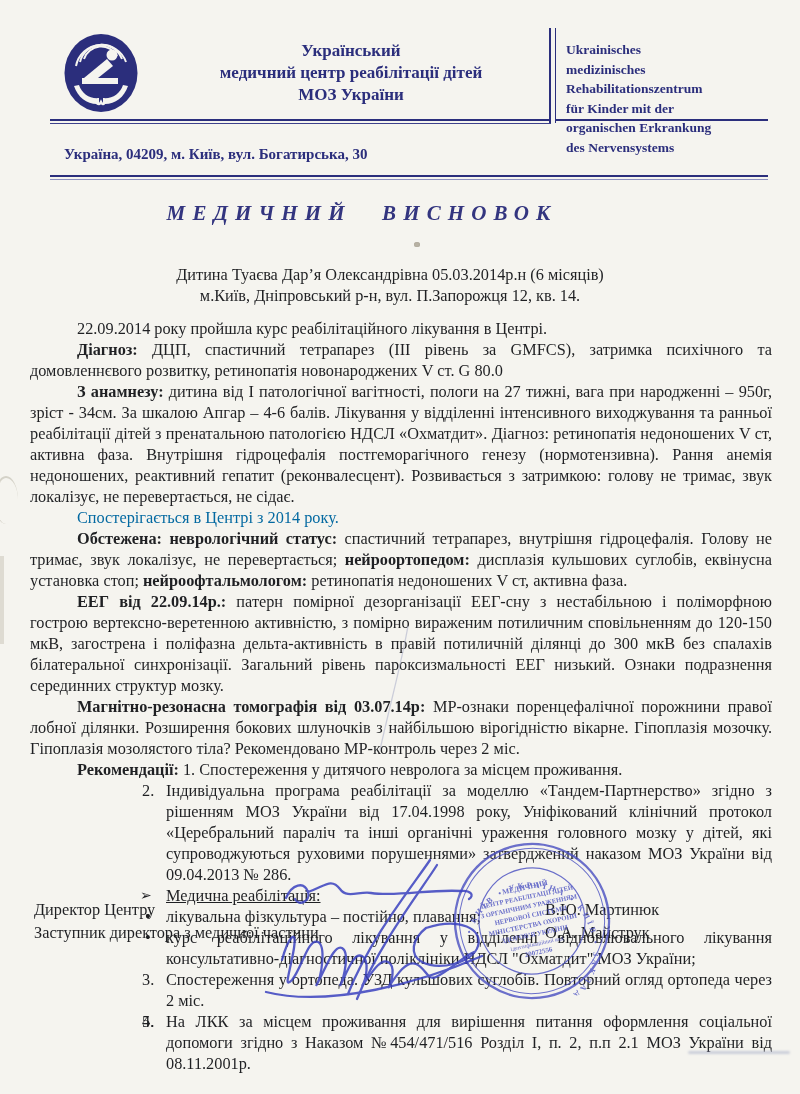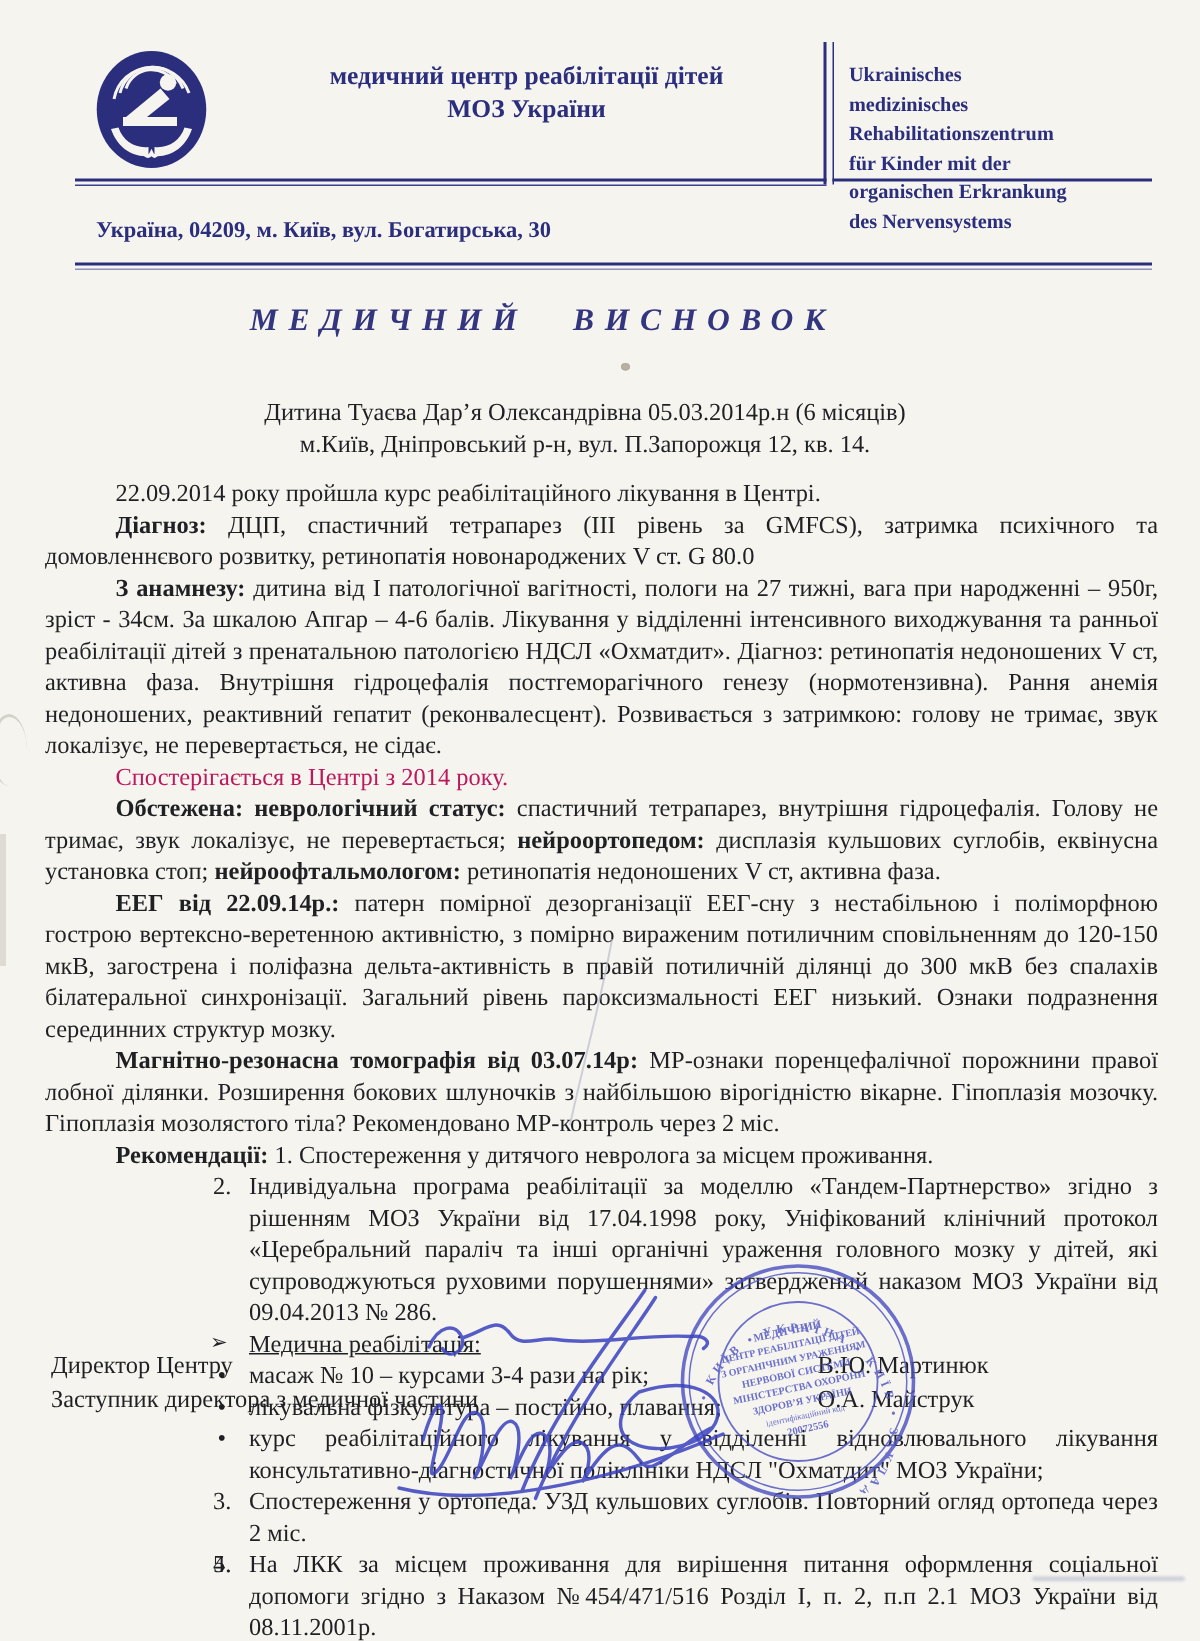--- a/index.html
+++ b/index.html
@@ -43,21 +43,21 @@
     border-radius:50%;background:#b8b2a4;box-shadow:inset 0 0 1px #8d8778;}
   .patient{position:absolute;left:0;top:264px;width:780px;text-align:center;
     font-size:16.3px;line-height:21px;}
   .patient b{font-weight:normal;}
   
   .body-text{
     position:absolute;left:30px;top:318px;width:742px;
     font-size:16.3px;line-height:21px;text-align:justify;
   }
   .body-text p{margin:0;text-indent:47px;}
-  .faded{color:#be185d;}
+  .faded{color:#0369a1;}
   b.run{font-weight:bold;}
   .bi{font-weight:bold;}
   .rec-lead{margin:0;text-indent:0;}
   .rec-lead .rec-label{font-weight:bold;}
   .rec-item{position:relative;margin-left:136px;text-align:justify;}
   .rec-item .num{position:absolute;left:-24px;}
   .sub-head{position:relative;margin-left:136px;}
   .sub-head .marker{position:absolute;left:-26px;font-family:"DejaVu Sans",sans-serif;font-size:14px;}
   .sub-head .txt{text-decoration:underline;}
   .bullet-item{position:relative;margin-left:136px;text-align:justify;}
@@ -91,20 +91,21 @@
     </g>
     <circle cx="50" cy="23" r="5.5" fill="#f5f4ef"></circle>
     <path d="M22,46 L45,27 L51,34 L31,50 Z" fill="#f5f4ef"></path>
     <path d="M20,46 h36 v6 h-36 z" fill="#f5f4ef"></path>
     <path d="M12,54 C16,66 26,73 37,72 L37,66 C28,67 20,62 17,53 Z" fill="#f5f4ef"></path>
     <path d="M66,54 C62,66 52,73 41,72 L41,66 C50,67 58,62 61,53 Z" fill="#f5f4ef"></path>
     <path d="M34,70 q3,4 5,0 q2,4 4,0" stroke="#f5f4ef" stroke-width="2.5" fill="none" stroke-linecap="round"></path>
   </svg>
 
   <div class="org-ua">
+    <div>Український</div>
     <div>медичний центр реабілітації дітей</div>
     <div>МОЗ України</div>
   </div>
 
   <div class="vsep"></div>
 
   <div class="org-de">
     <div>Ukrainisches</div>
     <div>medizinisches</div>
     <div>Rehabilitationszentrum</div>
@@ -137,21 +138,21 @@
     <p><b class="run">Обстежена:</b><span class="bi"> неврологічний статус:</span><span> спастичний тетрапарез, внутрішня гідроцефалія. Голову не тримає, звук локалізує, не перевертається; </span><span class="bi">нейроортопедом:</span><span> дисплазія кульшових суглобів, еквінусна установка стоп; </span><span class="bi">нейроофтальмологом:</span><span> ретинопатія недоношених V ст, активна фаза.</span></p>
     <p><b class="run">ЕЕГ від 22.09.14р.:</b><span> патерн помірної дезорганізації ЕЕГ-сну з нестабільною і поліморфною гострою вертексно-веретенною активністю, з помірно вираженим потиличним сповільненням до 120-150 мкВ, загострена і поліфазна дельта-активність в правій потиличній ділянці до 300 мкВ без спалахів білатеральної синхронізації. Загальний рівень пароксизмальності ЕЕГ низький. Ознаки подразнення серединних структур мозку.</span></p>
     <p><b class="run">Магнітно-резонасна томографія від 03.07.14р:</b><span> МР-ознаки поренцефалічної порожнини правої лобної ділянки. Розширення бокових шлуночків з найбільшою вірогідністю вікарне. Гіпоплазія мозочку. Гіпоплазія мозолястого тіла? Рекомендовано МР-контроль через 2 міс.</span></p>
 
     <p class="rec-lead"><span class="rec-label">Рекомендації:</span> <span>1.</span><span> Спостереження у дитячого невролога за місцем проживання.</span></p>
 
     <div class="rec-item"><span class="num">2.</span><span>Індивідуальна програма реабілітації за моделлю «Тандем-Партнерство» згідно з рішенням МОЗ України від 17.04.1998 року, Уніфікований клінічний протокол «Церебральний параліч та інші органічні ураження головного мозку у дітей, які супроводжуються руховими порушеннями» затверджений наказом МОЗ України від 09.04.2013 № 286.</span></div>
 
     <div class="sub-head"><span class="marker">➢</span><span class="txt">Медична реабілітація:</span></div>
 
-    <div class="bullet-item"><span class="num">•</span><span>масаж № 10 – курсами 3-4 рази на рік;</span></div>
+    <div class="bullet-item"><span class="num">•</span></div>
     <div class="bullet-item"><span class="num">•</span><span>лікувальна фізкультура – постійно, плавання;</span></div>
     <div class="bullet-item"><span class="num">•</span><span>курс реабілітаційного лікування у відділенні відновлювального лікування консультативно-діагностичної поліклініки НДСЛ "Охматдит" МОЗ України;</span></div>
 
     <div class="rec-item"><span class="num">3.</span><span>Спостереження у ортопеда. УЗД кульшових суглобів. Повторний огляд ортопеда через 2 міс.</span></div>
     <div class="rec-item"><span class="num">4.</span></div>
     <div class="rec-item"><span class="num">5.</span><span>На ЛКК за місцем проживання для вирішення питання оформлення соціальної допомоги згідно з Наказом №454/471/516 Розділ І, п. 2, п.п 2.1 МОЗ України від 08.11.2001р.</span></div>
   </div>
 
   <div class="sig-block">
     <div class="sig-row">

